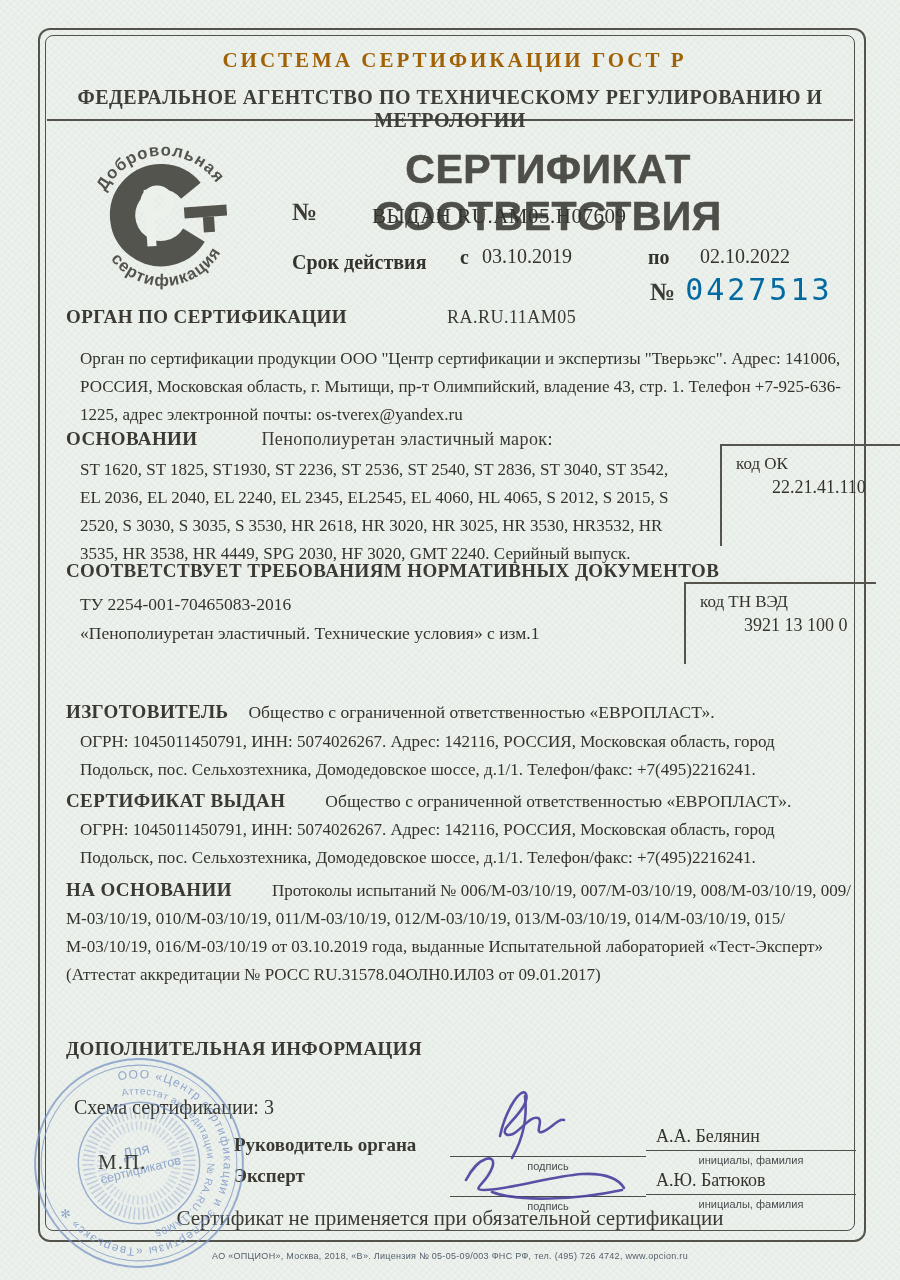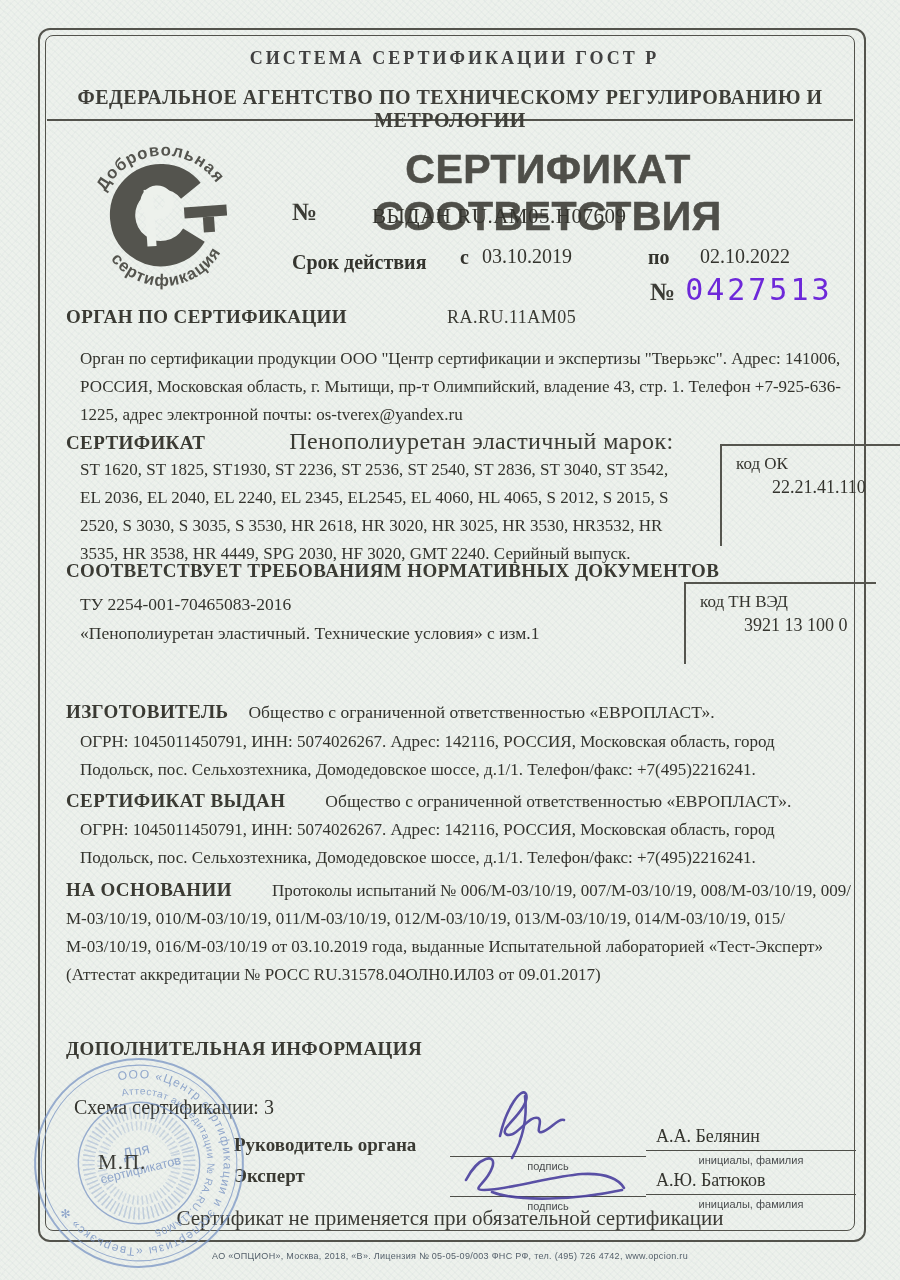--- a/index.html
+++ b/index.html
@@ -10,43 +10,43 @@
       repeating-linear-gradient(43deg, rgba(120,165,150,.05) 0 1.5px, transparent 1.5px 5px),
       repeating-linear-gradient(-47deg, rgba(140,135,185,.04) 0 1.5px, transparent 1.5px 5px),
       #edf1ec;
   }
   .abs{position:absolute;}
   
   .frame-outer{left:38px;top:28px;width:824px;height:1210px;border:2.5px solid #53534c;border-radius:12px;}
   .frame-inner{left:45px;top:35px;width:808px;height:1194px;border:1.5px solid #53534c;border-radius:8px;}
   .header-rule{left:47px;top:119px;width:806px;height:2px;background:#53534c;}
   
-  .h1{left:47px;right:47px;top:48px;text-align:center;font-weight:bold;font-size:18px;letter-spacing:3px;color:#404040;padding-left:9px;}
+  .h1{left:47px;right:47px;top:48px;text-align:center;font-weight:bold;font-size:21px;letter-spacing:3px;color:#a16207;padding-left:9px;}
   .h2{left:47px;right:47px;top:86px;text-align:center;font-weight:bold;font-size:20px;letter-spacing:.5px;color:#3e3e38;}
   
   .doc-title{left:242px;width:612px;top:146px;text-align:center;font-family:"Liberation Sans",sans-serif;
     font-weight:800;font-size:41px;letter-spacing:.5px;color:#4f4f49;-webkit-text-stroke:.6px #4f4f49;}
   .no-label{left:292px;top:198px;font-size:25px;font-weight:bold;color:#3c3c36;}
   .no-value{left:372px;top:204px;font-size:21px;letter-spacing:.5px;}
   .val-label{left:292px;top:251px;font-size:20px;font-weight:bold;}
   .val-c{left:460px;top:246px;font-size:20px;font-weight:bold;}
   .val-from{left:482px;top:245px;font-size:20px;}
   .val-po{left:648px;top:246px;font-size:20px;font-weight:bold;}
   .val-to{left:700px;top:245px;font-size:20px;}
   .blank-no{left:650px;top:272px;width:210px;display:flex;align-items:baseline;gap:10px;}
   .blank-no .nsign{font-size:25px;font-weight:bold;color:#3c3c36;}
-  .blank-no .digits{font-family:"DejaVu Sans Mono",monospace;font-size:30px;letter-spacing:3px;color:#6d28d9;}
+  .blank-no .digits{font-family:"DejaVu Sans Mono",monospace;font-size:30px;letter-spacing:3px;color:#0369a1;}
   
   .seclabel{font-weight:bold;font-size:19px;letter-spacing:.4px;color:#3a3a33;}
   .body-text{font-size:17px;line-height:1.64;color:#33332d;}
   .org-label{left:66px;top:306px;}
   .org-label .code{font-weight:normal;font-size:18px;margin-left:100px;letter-spacing:.5px;}
   .org-text{left:80px;top:345px;width:778px;}
   .prod-label{left:66px;top:428px;}
-  .prod-label .sub{font-weight:normal;font-size:24px;margin-left:84px;}
+  .prod-label .sub{font-weight:normal;font-size:18px;margin-left:64px;}
   .prod-text{left:80px;top:456px;width:600px;}
   .codebox{border-top:2px solid #55554e;border-left:2px solid #55554e;padding:8px 8px 0 14px;}
   .codebox .cb-label{font-size:17px;}
   .codebox .cb-value{font-size:18px;margin-top:3px;}
   .codebox1{left:684px;top:444px;width:168px;height:92px;margin-left:36px;}
   .codebox1 .cb-value{margin-left:36px;}
   .codebox2{left:684px;top:582px;width:168px;height:72px;}
   .codebox2 .cb-value{margin-left:44px;}
   .comp-label{left:66px;top:560px;}
   .comp-l1{left:80px;top:594px;font-size:17.5px;}
@@ -129,21 +129,21 @@
   <span class="nsign">№</span>
   <span class="digits">0427513</span>
 </div>
 
 <div class="abs seclabel org-label">
   <span>ОРГАН ПО СЕРТИФИКАЦИИ</span><span class="code">RA.RU.11АМ05</span>
 </div>
 <div class="abs body-text org-text">Орган по сертификации продукции ООО "Центр сертификации и экспертизы "Тверьэкс". Адрес: 141006, РОССИЯ, Московская область, г. Мытищи, пр-т Олимпийский, владение 43, стр. 1. Телефон +7-925-636-1225, адрес электронной почты: os-tverex@yandex.ru</div>
 
 <div class="abs seclabel prod-label">
-  <span>СЕРТИФИКАТ</span><span class="sub">Пенополиуретан эластичный марок:</span>
+  <span>ОСНОВАНИИ</span><span class="sub">Пенополиуретан эластичный марок:</span>
 </div>
 <div class="abs body-text prod-text">ST 1620, ST 1825, ST1930, ST 2236, ST 2536, ST 2540, ST 2836, ST 3040, ST 3542, EL 2036, EL 2040, EL 2240, EL 2345, EL2545, EL 4060, HL 4065, S 2012, S 2015, S 2520, S 3030, S 3035, S 3530, HR 2618, HR 3020, HR 3025, HR 3530, HR3532, HR 3535, HR 3538, HR 4449, SPG 2030, HF 3020, GMT 2240. Серийный выпуск.</div>
 <div class="abs codebox codebox1">
   <div class="cb-label">код ОК</div>
   <div class="cb-value">22.21.41.110</div>
 </div>
 
 <div class="abs seclabel comp-label">СООТВЕТСТВУЕТ ТРЕБОВАНИЯМ НОРМАТИВНЫХ ДОКУМЕНТОВ</div>
 <div class="abs comp-l1">ТУ 2254-001-70465083-2016</div>
 <div class="abs comp-l2">«Пенополиуретан эластичный. Технические условия» с изм.1</div>

